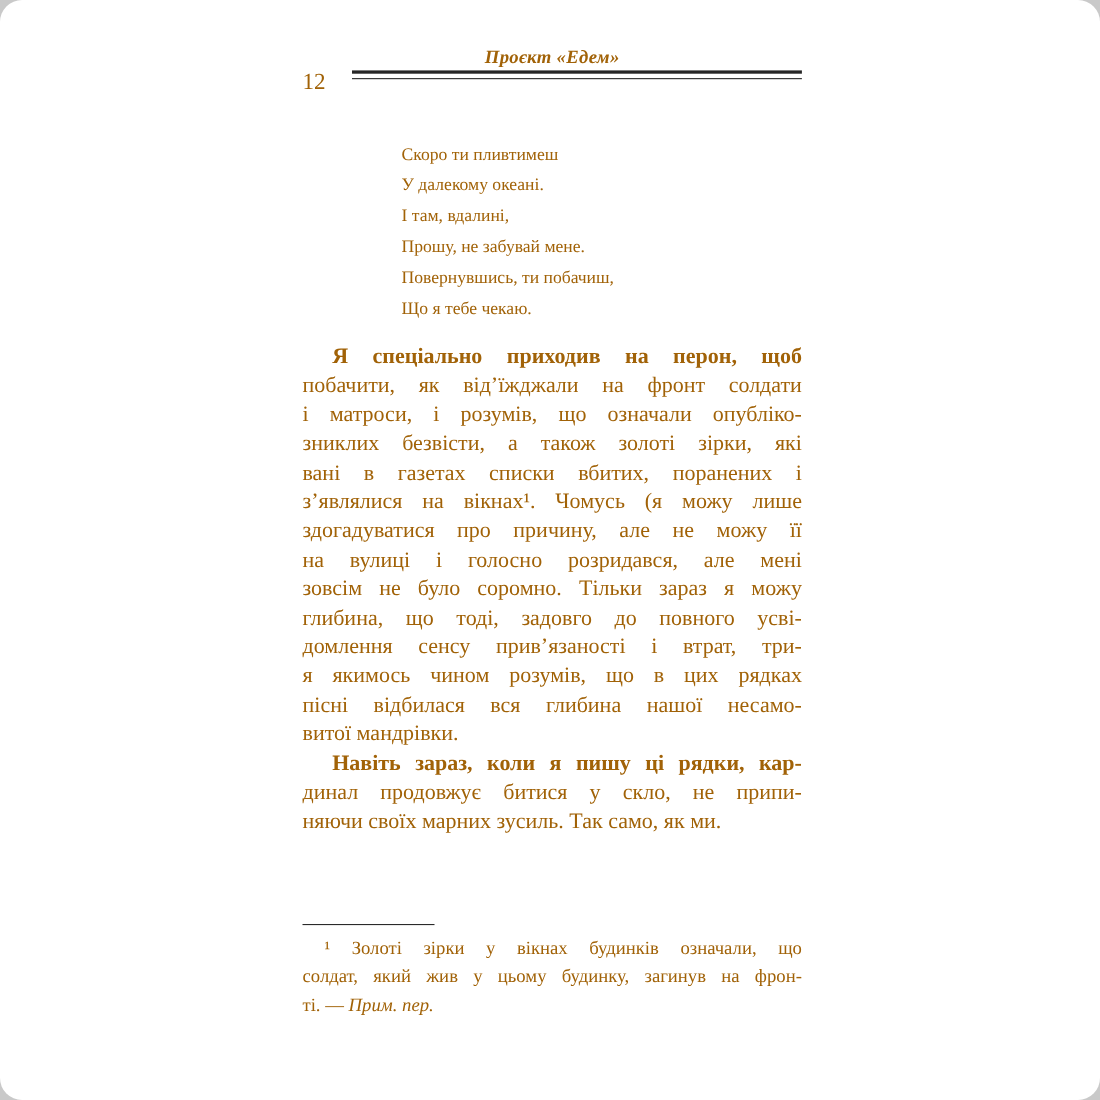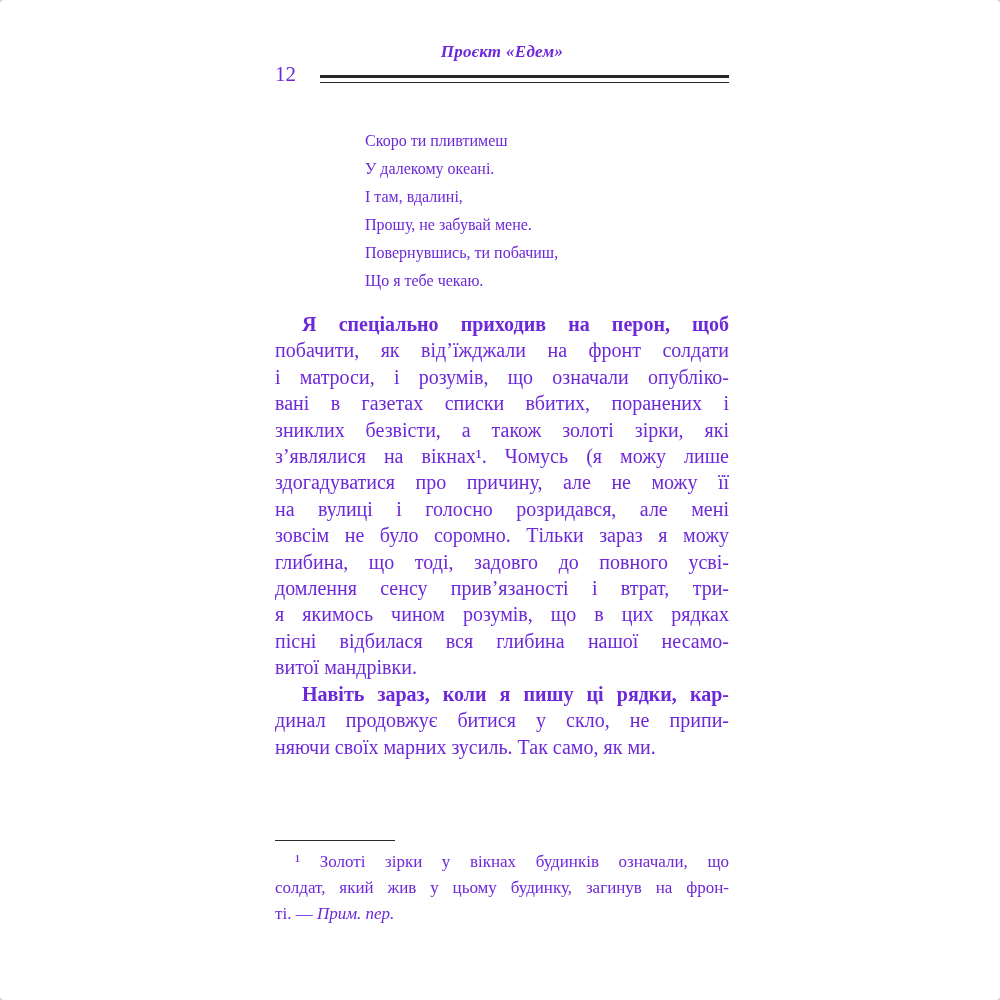--- a/index.html
+++ b/index.html
@@ -5,43 +5,43 @@
   html, body { margin: 0; padding: 0; }
   body {
     background: #c9c9c9;
     font-family: "Liberation Serif", "DejaVu Serif", serif;
   }
   .page {
     width: 1000px;
     height: 1000px;
     margin: 0 auto;
     background: #ffffff;
-    border-radius: 4px;
+    border-radius: 20px;
     position: relative;
     overflow: hidden;
-    color: #6d28d9;
+    color: #a16207;
   }
   .content {
     position: absolute;
     left: 275px;
     top: 42px;
     width: 454px;
   }
   .header-title {
     text-align: center;
     font-style: italic;
     font-weight: bold;
     font-size: 17px;
     letter-spacing: 0.3px;
     line-height: 20px;
     margin-bottom: 2px;
   }
   .header-row {
     display: flex;
-    align-items: flex-end;
+    align-items: flex-start;
   }
   .page-num {
     font-size: 21px;
     line-height: 1;
     flex: 0 0 auto;
   }
   .double-rule {
     flex: 1 1 auto;
     margin-left: 24px;
     margin-bottom: 2px;
@@ -107,22 +107,22 @@
       <div class="poem-line">Прошу, не забувай мене.</div>
       <div class="poem-line">Повернувшись, ти побачиш,</div>
       <div class="poem-line">Що я тебе чекаю.</div>
     </div>
 
     <div class="prose">
       <div class="paragraph">
         <div class="line first">Я спеціально приходив на перон, щоб</div>
         <div class="line">побачити, як від’їжджали на фронт солдати</div>
         <div class="line">і матроси, і розумів, що означали опубліко-</div>
+        <div class="line">зниклих безвісти, а також золоті зірки, які</div>
         <div class="line">вані в газетах списки вбитих, поранених і</div>
-        <div class="line">зниклих безвісти, а також золоті зірки, які</div>
         <div class="line">з’являлися на вікнах¹. Чомусь (я можу лише</div>
         <div class="line">здогадуватися про причину, але не можу її</div>
         <div class="line">на вулиці і голосно розридався, але мені</div>
         <div class="line">зовсім не було соромно. Тільки зараз я можу</div>
         <div class="line">глибина, що тоді, задовго до повного усві-</div>
         <div class="line">домлення сенсу прив’язаності і втрат, три-</div>
         <div class="line">я якимось чином розумів, що в цих рядках</div>
         <div class="line">пісні відбилася вся глибина нашої несамо-</div>
         <div class="line last">витої мандрівки.</div>
       </div>

